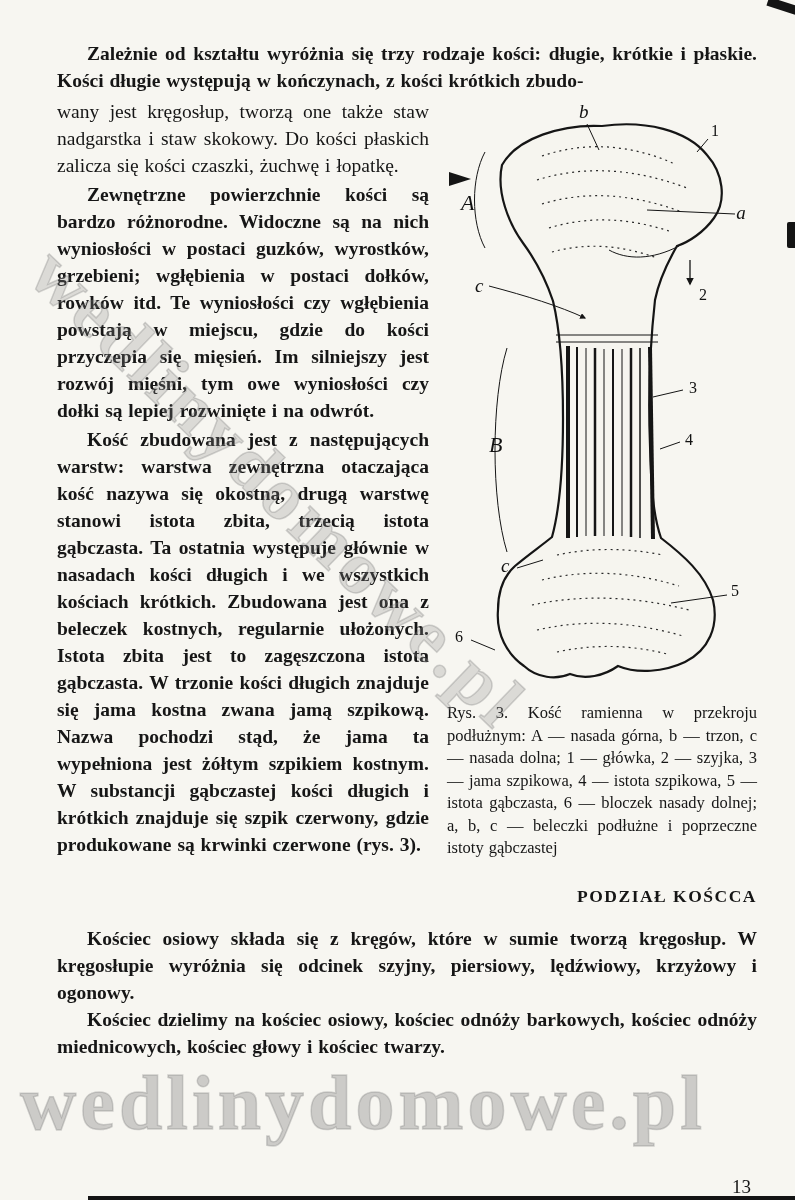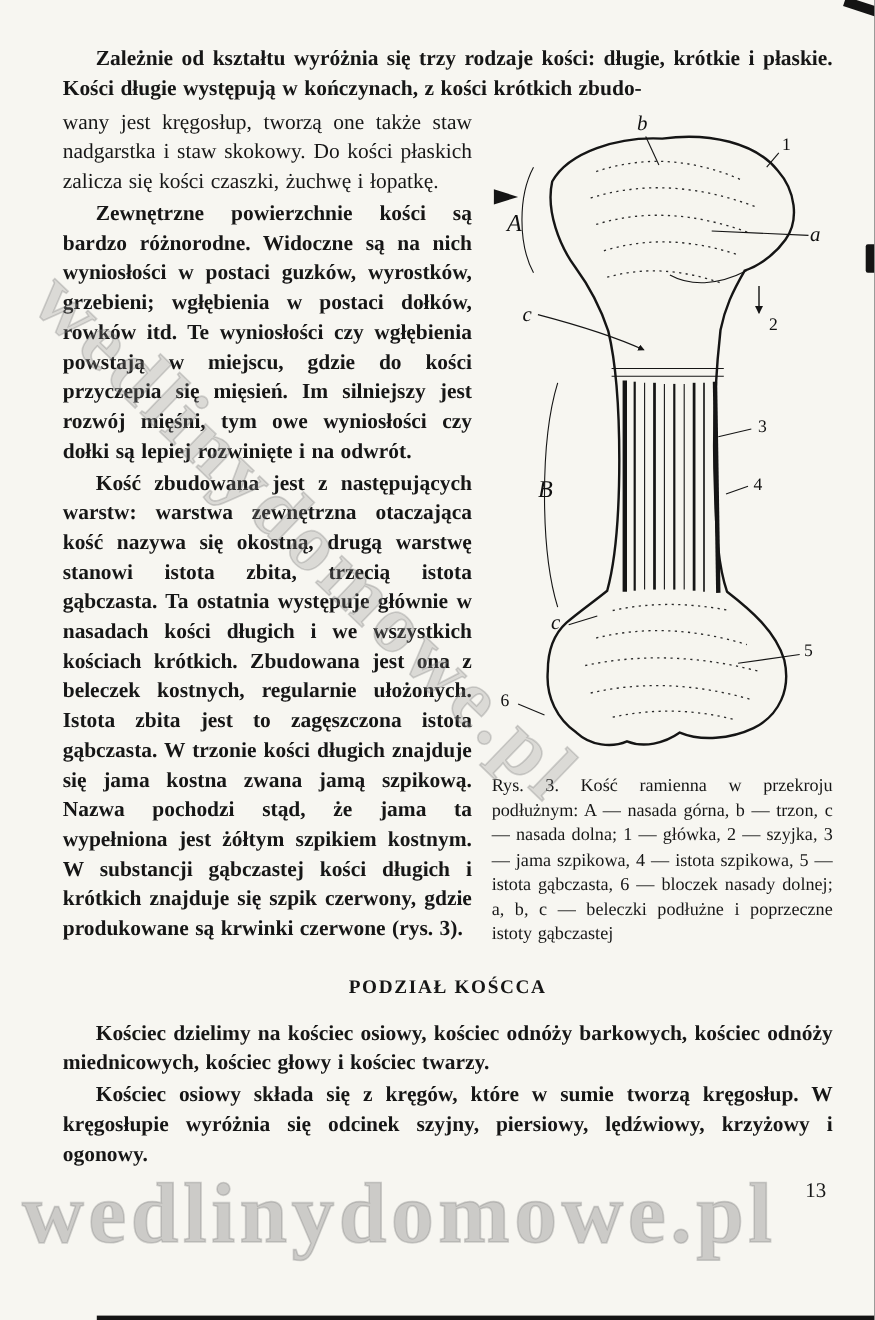--- a/index.html
+++ b/index.html
@@ -14,24 +14,24 @@
   .sp { margin-top:2px !important; }
   .cols { display:flex; gap:18px; margin-top:4px; }
   .left-col { flex:0 0 372px; width:372px; }
   .right-col { flex:1; }
   .figure-wrap { padding-top:2px; }
   .caption {
     margin-top:8px !important; font-size:16.5px !important; line-height:22.5px !important;
     text-align:justify;
   }
   .heading {
-    margin:26px 0 18px 0; text-align:center; font-size:17.5px; font-weight:bold;
+    margin:26px 0 18px 0; text-align:right; font-size:17.5px; font-weight:bold;
     letter-spacing:1.5px; font-family:"Liberation Serif", serif;
   }
-  .pageno { position:absolute; right:44px; top:1072px; font-size:19px; z-index:2; }
+  .pageno { position:absolute; right:44px; top:1176px; font-size:19px; z-index:2; }
 
   
   .watermark {
     position:absolute; z-index:3; pointer-events:none; white-space:nowrap;
     font-family:"Liberation Serif", serif; font-weight:bold;
     color:rgba(140,140,140,0.26);
     -webkit-text-stroke:1.5px rgba(120,120,120,0.30);
   }
   .wm-diag { left:72px; top:230px; font-size:74px; transform:rotate(44deg); transform-origin:0 0; letter-spacing:4px; }
   .wm-bottom { left:20px; top:1058px; font-size:78px; letter-spacing:4px; color:rgba(135,135,135,0.38); }
@@ -158,22 +158,22 @@
             <text class="num" x="284" y="496">5</text>
             <text class="num" x="8" y="542">6</text>
           </svg>
         </div>
         <p class="caption">Rys. 3. Kość ramienna w przekroju podłużnym: A — nasada górna, b — trzon, c — nasada dolna; 1 — główka, 2 — szyjka, 3 — jama szpikowa, 4 — istota szpikowa, 5 — istota gąbczasta, 6 — bloczek nasady dolnej; a, b, c — beleczki podłużne i poprzeczne istoty gąbczastej</p>
       </div>
     </div>
 
     <h2 class="heading">PODZIAŁ KOŚCCA</h2>
 
+    <p class="indent sp">Kościec osiowy składa się z kręgów, które w sumie tworzą kręgosłup. W kręgosłupie wyróżnia się odcinek szyjny, piersiowy, lędźwiowy, krzyżowy i ogonowy.</p>
     <p class="indent">Kościec dzielimy na kościec osiowy, kościec odnóży barkowych, kościec odnóży miednicowych, kościec głowy i kościec twarzy.</p>
-    <p class="indent sp">Kościec osiowy składa się z kręgów, które w sumie tworzą kręgosłup. W kręgosłupie wyróżnia się odcinek szyjny, piersiowy, lędźwiowy, krzyżowy i ogonowy.</p>
 
   </div>
 
   <div class="pageno">13</div>
 
   <div class="artifact art-corner"></div>
   <div class="artifact art-edge"></div>
   <div class="artifact art-bottom"></div>
 
 </div>

